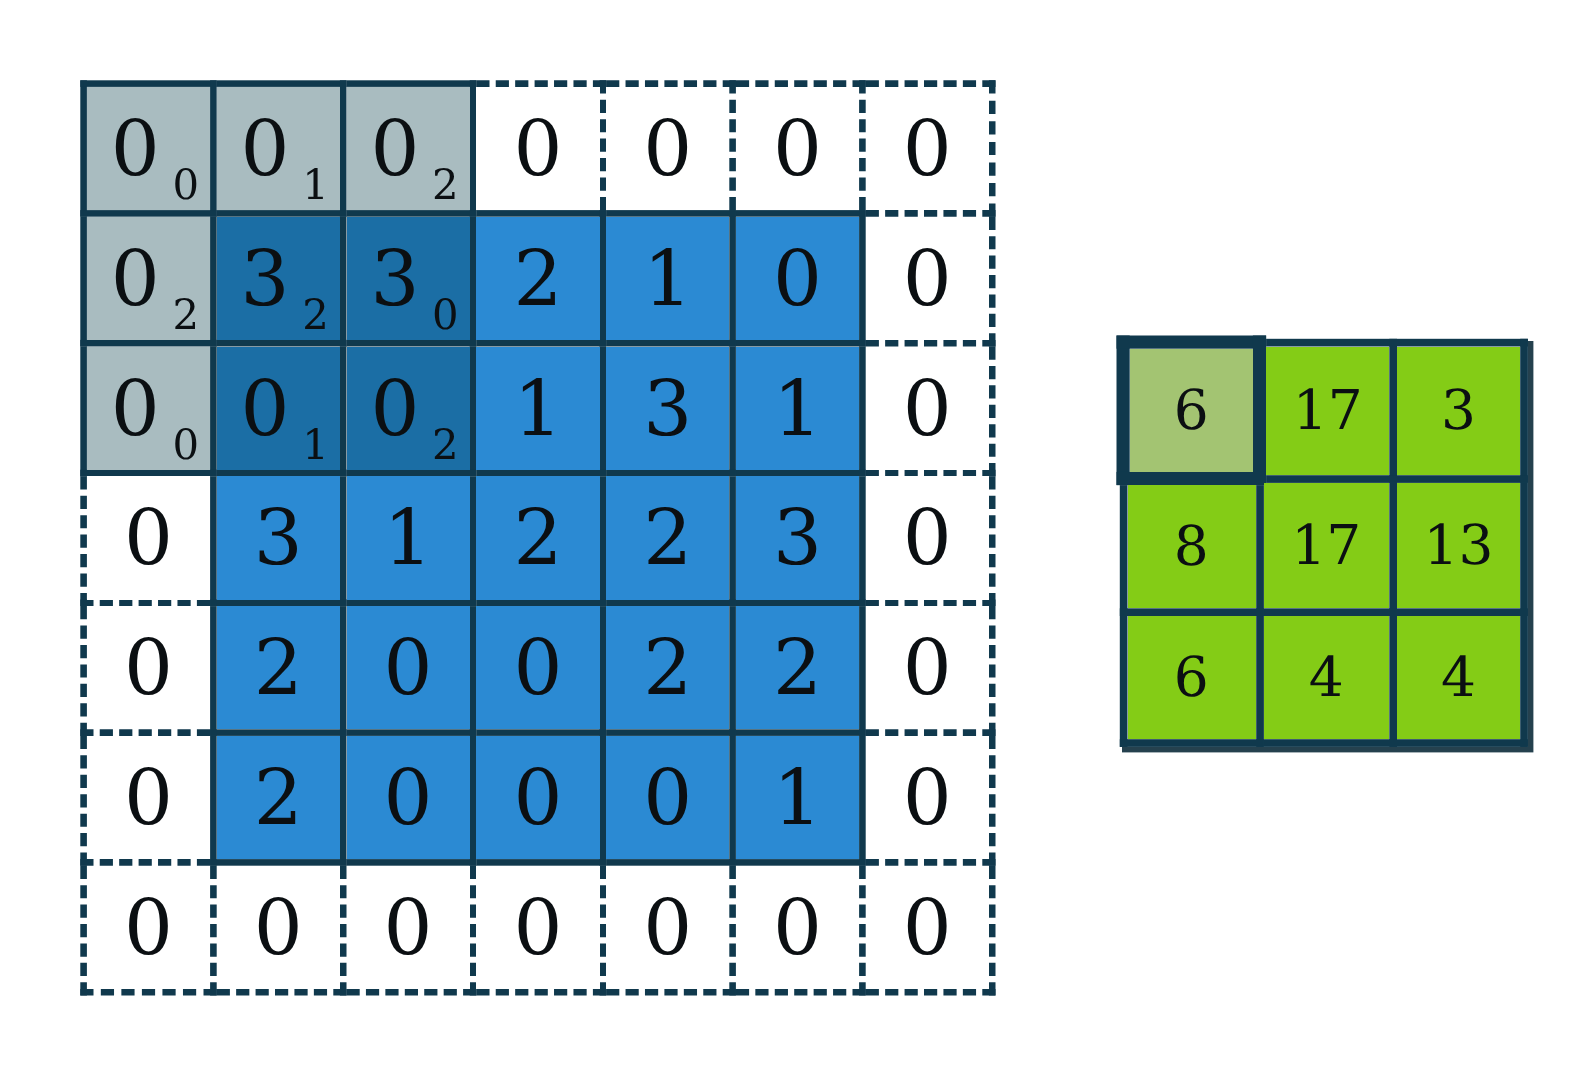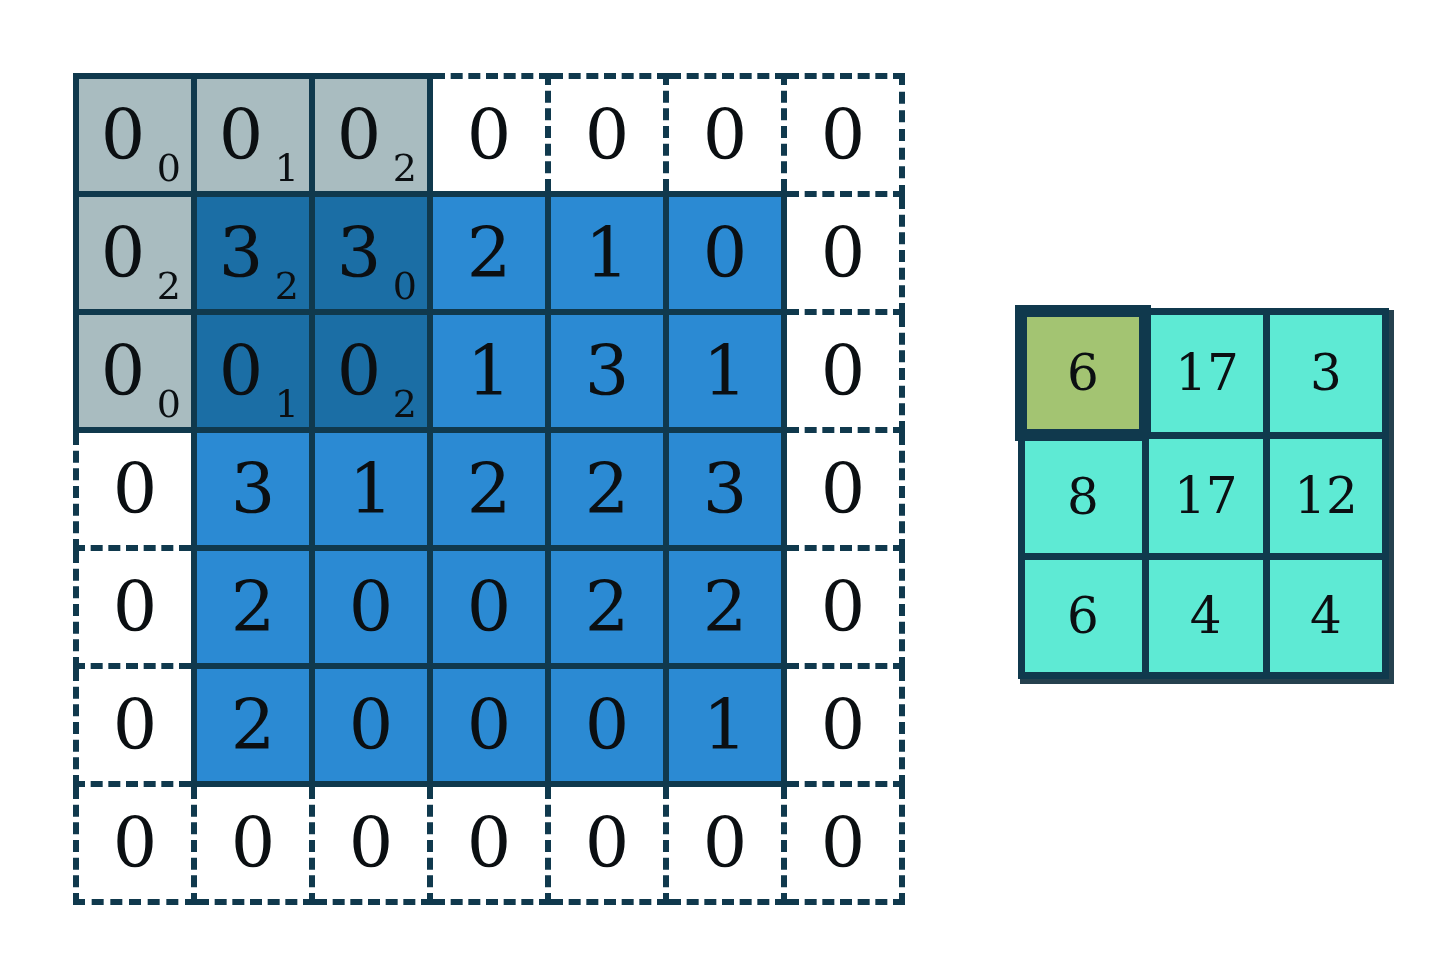--- a/index.html
+++ b/index.html
@@ -57,21 +57,21 @@
     left: 1015px;
     top: 305px;
     box-shadow: 5px 5px 0 rgba(13, 44, 59, 0.9);
   }
   .right-grid td {
     width: 112px;
     height: 112px;
     line-height: 112px;
     font-size: 50px;
     border: 7px solid #10394d;
-    background: #5eead4;
+    background: #84cc16;
   }
   .right-grid td.highlight {
     background: #a3c472;
     border-width: 12px;
   }
 </style>
 </head>
 <body>
 
 <div class="canvas">
@@ -147,21 +147,21 @@
   <table class="grid right-grid">
     <tbody id="right-body">
         <tr>
           <td class="out highlight"><span class="main">6</span></td>
           <td class="out"><span class="main">17</span></td>
           <td class="out"><span class="main">3</span></td>
         </tr>
         <tr>
           <td class="out"><span class="main">8</span></td>
           <td class="out"><span class="main">17</span></td>
-          <td class="out"><span class="main">12</span></td>
+          <td class="out"><span class="main">13</span></td>
         </tr>
         <tr>
           <td class="out"><span class="main">6</span></td>
           <td class="out"><span class="main">4</span></td>
           <td class="out"><span class="main">4</span></td>
         </tr>
       </tbody>
   </table>
 
 </div>

